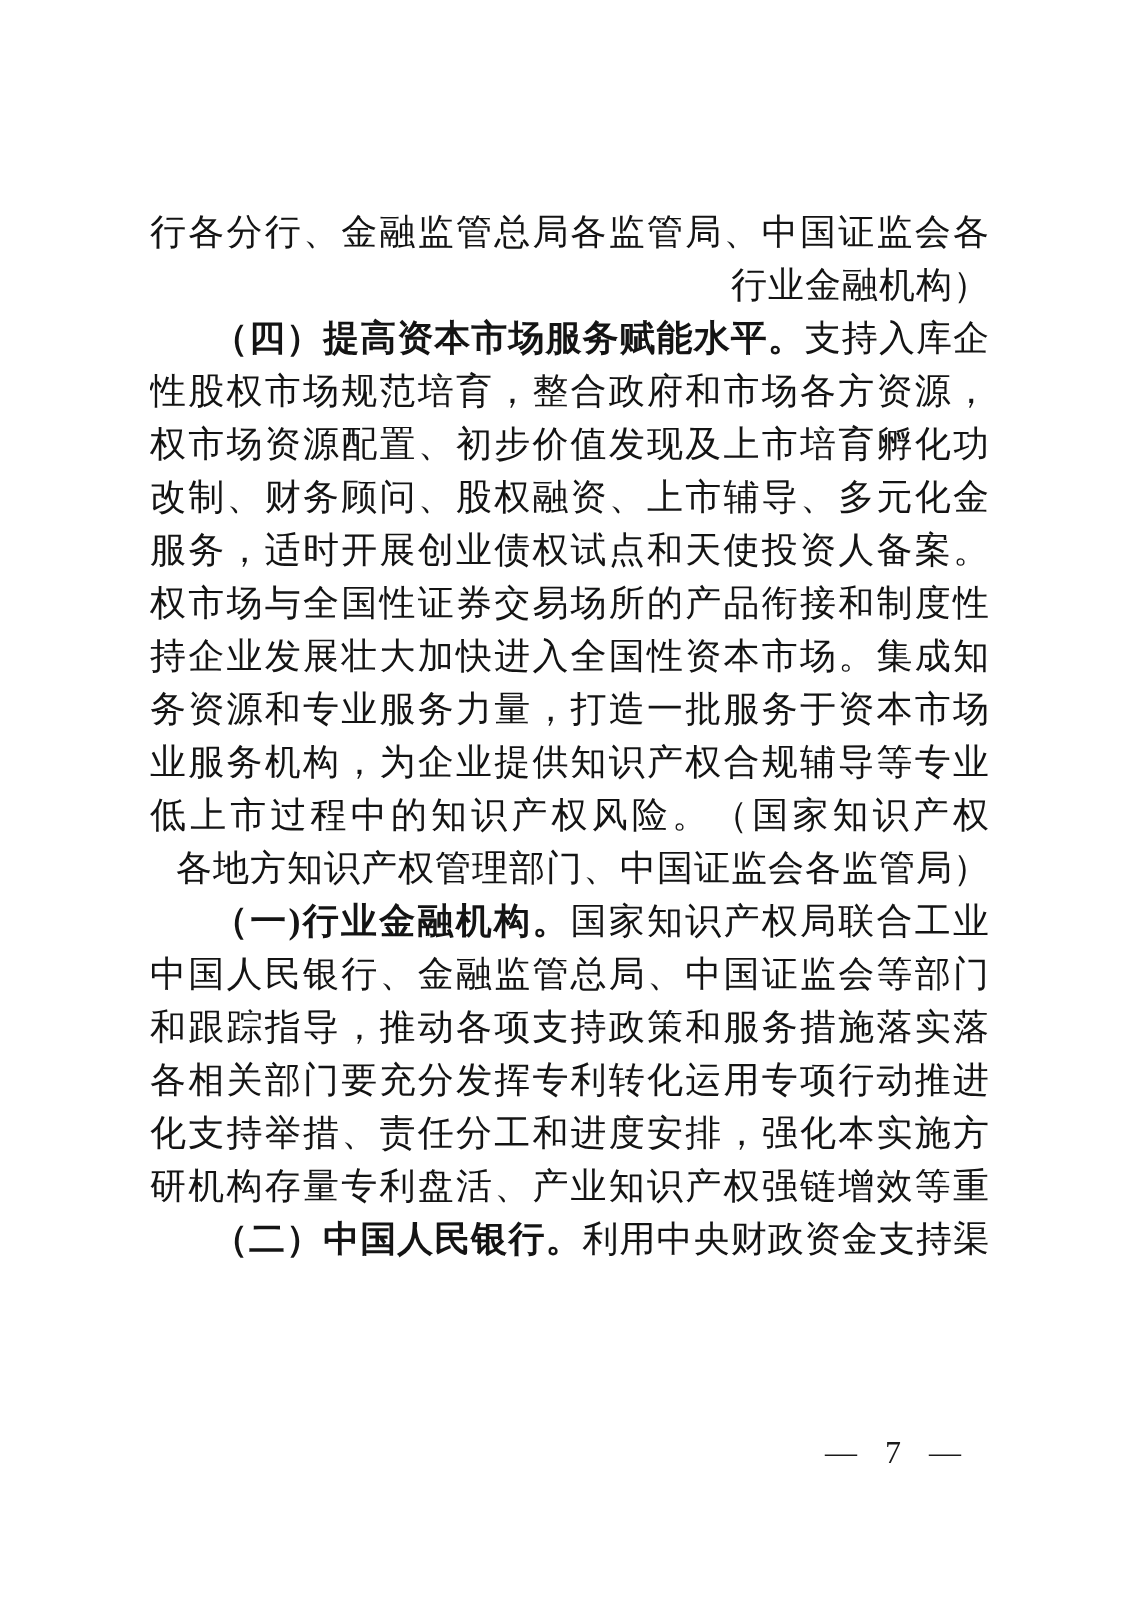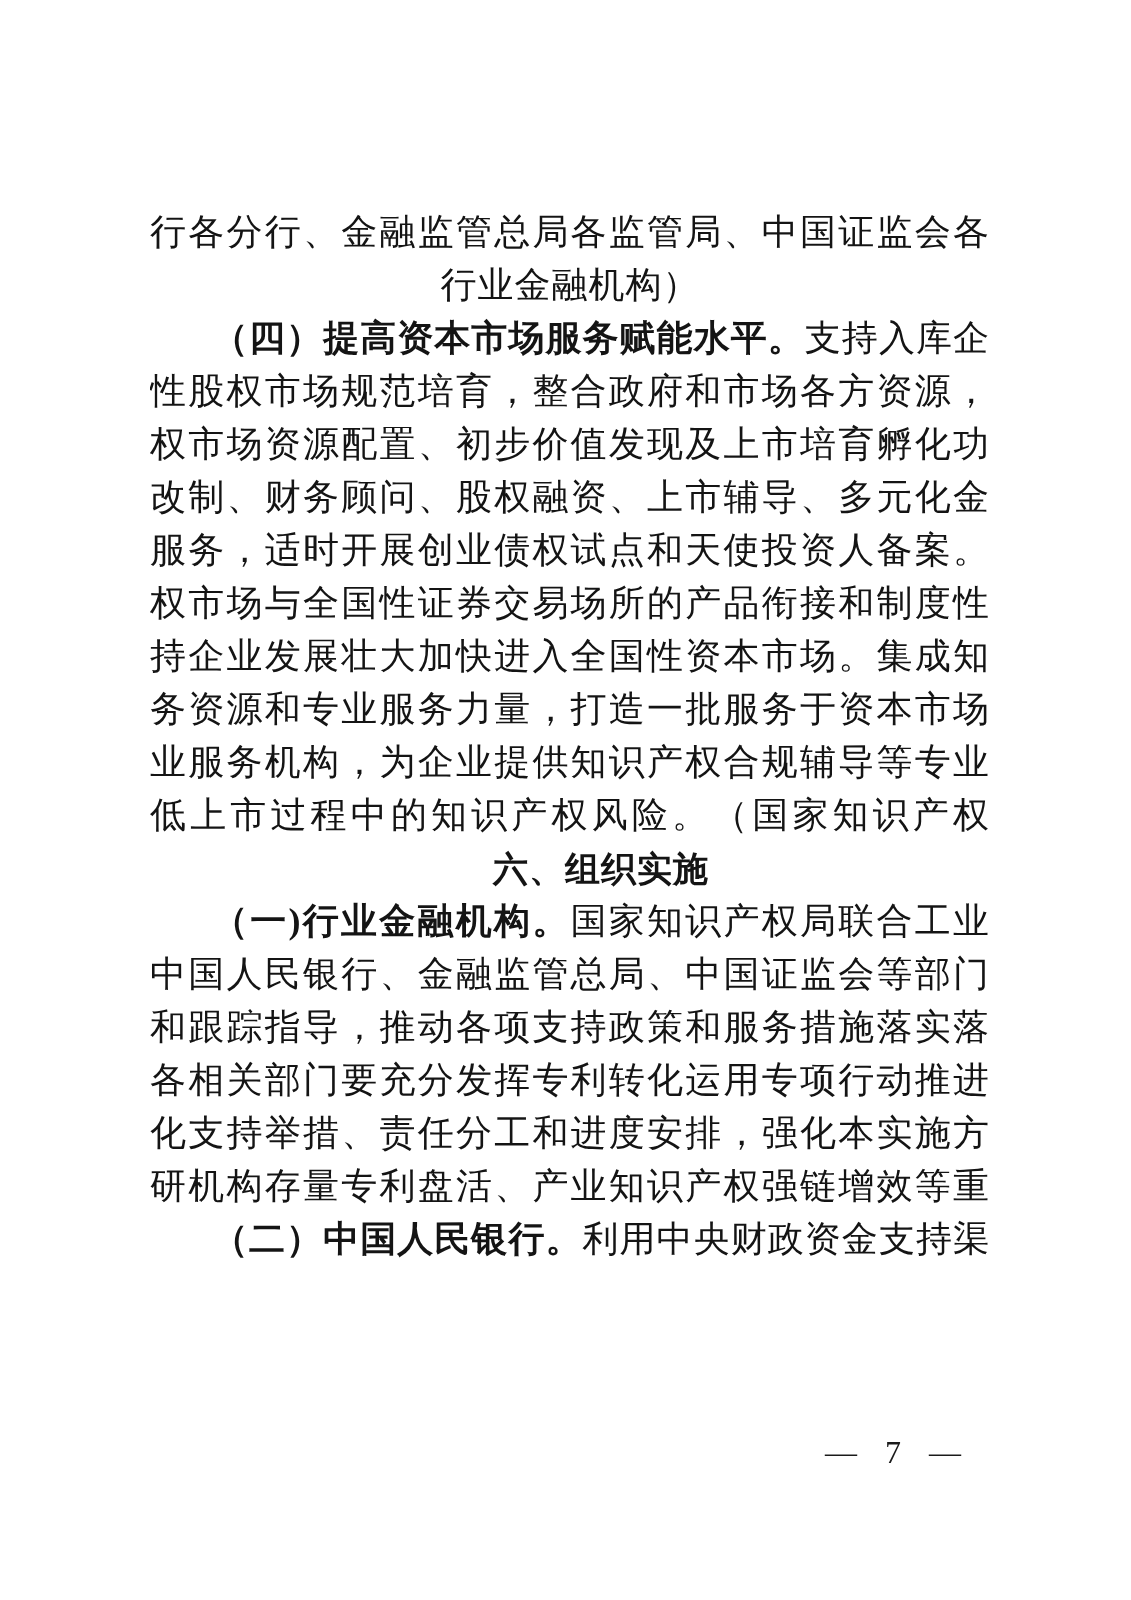--- a/index.html
+++ b/index.html
@@ -25,21 +25,21 @@
     left: 150px;
     top: 206px;
     width: 840px;
   }
   .line {
     font-size: 36px;
     line-height: 53px;
     height: 53px;
     overflow: hidden;
     letter-spacing: 1px;
-    text-align: center;
+    text-align: right;
   }
   .line.justify {
     text-align: justify;
     text-align-last: justify;
     text-justify: inter-character;
   }
   .line.indent {
     text-indent: 62px;
   }
   .line .bold {
@@ -71,21 +71,21 @@
       <div class="line justify indent"><span class="bold">（四）提高资本市场服务赋能水平。</span><span>支持入库企业进入区域</span></div>
       <div class="line justify"><span>性股权市场规范培育，整合政府和市场各方资源，发挥区域性股</span></div>
       <div class="line justify"><span>权市场资源配置、初步价值发现及上市培育孵化功能，提供股份</span></div>
       <div class="line justify"><span>改制、财务顾问、股权融资、上市辅导、多元化金融支持等系列</span></div>
       <div class="line justify"><span>服务，适时开展创业债权试点和天使投资人备案。建立区域性股</span></div>
       <div class="line justify"><span>权市场与全国性证券交易场所的产品衔接和制度性对接机制，支</span></div>
       <div class="line justify"><span>持企业发展壮大加快进入全国性资本市场。集成知识产权公共服</span></div>
       <div class="line justify"><span>务资源和专业服务力量，打造一批服务于资本市场的知识产权专</span></div>
       <div class="line justify"><span>业服务机构，为企业提供知识产权合规辅导等专业服务，有效降</span></div>
       <div class="line justify"><span>低上市过程中的知识产权风险。（国家知识产权局、中国证监会，</span></div>
-      <div class="line indent heading"><span class="bold">六、组织实施</span></div>
+      <div class="line"><span>各地方知识产权管理部门、中国证监会各监管局）</span></div>
       <div class="line justify indent"><span class="bold">（一)行业金融机构。</span><span>国家知识产权局联合工业和信息化部、</span></div>
       <div class="line justify"><span>中国人民银行、金融监管总局、中国证监会等部门加强组织调度</span></div>
       <div class="line justify"><span>和跟踪指导，推动各项支持政策和服务措施落实落细落地。地方</span></div>
       <div class="line justify"><span>各相关部门要充分发挥专利转化运用专项行动推进机制作用，细</span></div>
       <div class="line justify"><span>化支持举措、责任分工和进度安排，强化本实施方案与高校和科</span></div>
       <div class="line justify"><span>研机构存量专利盘活、产业知识产权强链增效等重点任务的有序</span></div>
       <div class="line justify indent"><span class="bold">（二）中国人民银行。</span><span>利用中央财政资金支持渠道，充分发</span></div>
     </div>
   <div class="page-footer">
     <span>— 7 —</span>

